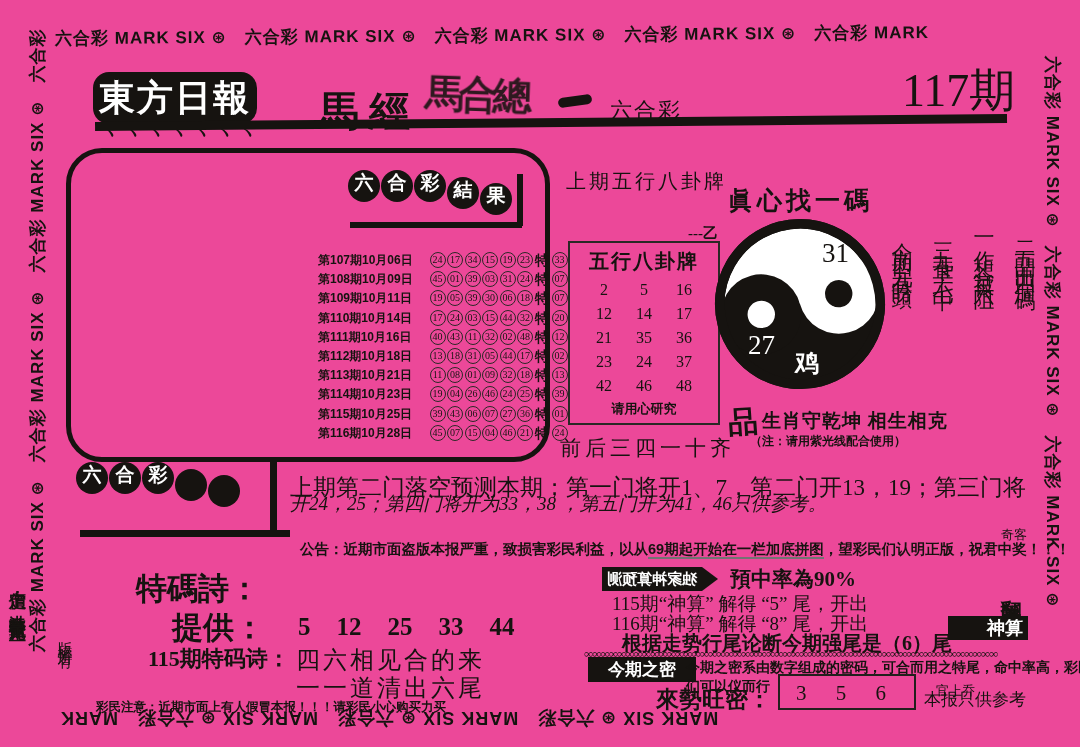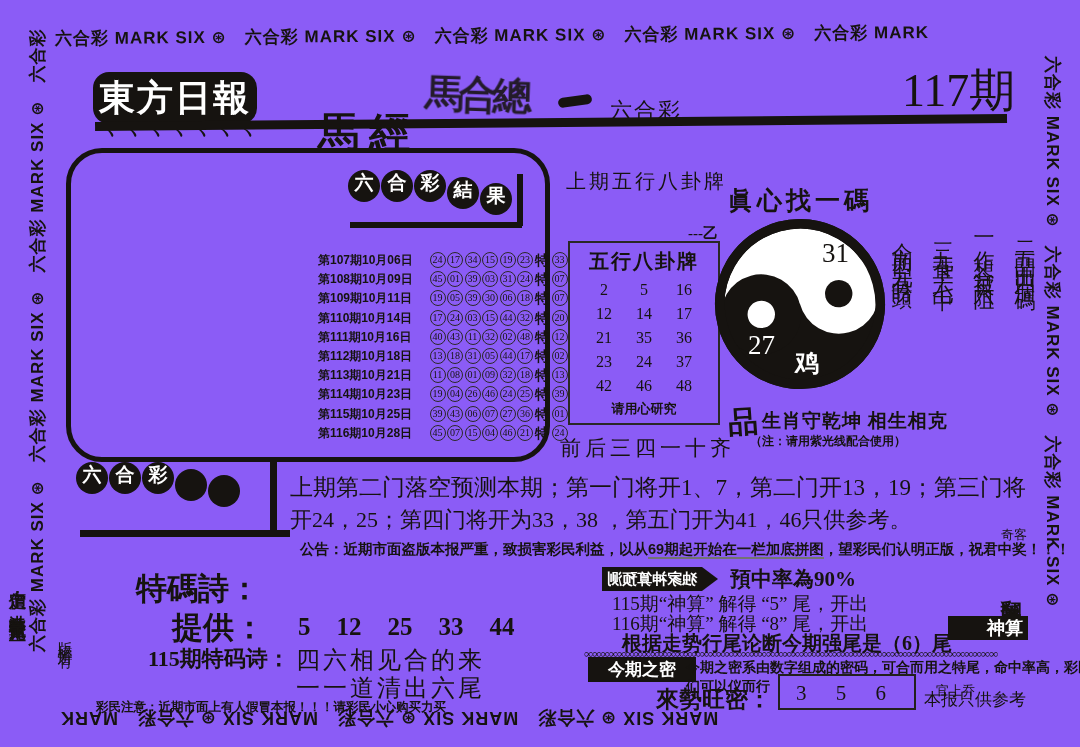--- a/index.html
+++ b/index.html
@@ -1,16 +1,16 @@
 <!DOCTYPE html>
 <html><head>
 <meta charset="utf-8">
 <style>
   html,body{margin:0;padding:0;background:#e8e6e0;}
-  #canvas{position:relative;width:1080px;height:747px;background:#8b5cf6;overflow:hidden;
+  #canvas{position:relative;width:1080px;height:747px;background:#ec4899;overflow:hidden;
           font-family:"Liberation Serif","DejaVu Serif",serif;color:#161310;}
   .abs{position:absolute;}
   .b{font-weight:bold;}
   .sans{font-family:"Liberation Sans","DejaVu Sans",sans-serif;}
   .nowrap{white-space:nowrap;}
   .strip{white-space:nowrap;font:bold 17px "Liberation Sans","DejaVu Sans",sans-serif;letter-spacing:1px;color:#161310;}
   .vert{writing-mode:vertical-rl;text-orientation:upright;}
   .rule{background:#161310;}
   
   #resultsBox{border:5px solid #161310;border-radius:36px;}
@@ -51,21 +51,21 @@
   <div class="abs strip" style="left:60px;top:706px;font-size:18px;transform:rotate(180deg);">MARK SIX ⊛ 六合彩　MARK SIX ⊛ 六合彩　MARK SIX ⊛ 六合彩　MARK</div>
 
   <div class="abs vert b" style="left:6px;top:578px;font-size:17px;letter-spacing:2px;">定價：港幣壹拾伍元正</div>
   <div class="abs vert" style="left:55px;top:630px;font-size:15px;letter-spacing:4px;">版權所有</div>
   <div class="abs vert b" style="left:997px;top:583px;font-size:21px;letter-spacing:3px;">翻版必究</div>
   <div class="abs" style="left:1001px;top:526px;font-size:13px;">奇客</div>
 
   <div class="abs sans" style="left:93px;top:72px;width:164px;height:52px;background:#161310;border-radius:16px;
        color:#fff;font-weight:bold;font-size:36px;line-height:52px;text-align:center;letter-spacing:2px;">東方日報</div>
   <div class="abs b" style="left:102px;top:124px;font-size:15px;letter-spacing:8px;">ヽヽヽヽヽヽヽ</div>
-  <div class="abs b" style="left:318px;top:84px;font-size:41px;letter-spacing:10px;margin-top:21px;">馬經</div>
+  <div class="abs b" style="left:318px;top:84px;font-size:41px;letter-spacing:10px;">馬經</div>
   <div class="abs b" style="left:425px;top:68px;font-size:39px;letter-spacing:-5px;filter:blur(0.7px);
        transform:rotate(2deg);opacity:.88;">馬合總</div>
   <div class="abs rule" style="left:558px;top:96px;width:34px;height:10px;border-radius:5px;transform:rotate(-8deg);"></div>
   <div class="abs" style="left:610px;top:96px;font-size:22px;letter-spacing:2px;">六合彩</div>
   <div class="abs" style="left:886px;top:60px;font-size:46px;margin-left:16px;">117期</div>
   <div class="abs rule" style="left:95px;top:122px;width:912px;height:9px;transform:rotate(-0.5deg);transform-origin:0 0;"></div>
 
   <div id="resultsBox" class="abs" style="left:66px;top:148px;width:474px;height:304px;"></div>
   <div class="abs circles" style="left:348px;top:170px;">
       <span class="lc">六</span>
@@ -253,21 +253,21 @@
   <div class="abs circles" style="left:76px;top:462px;">
       <span class="lc">六</span>
       <span class="lc">合</span>
       <span class="lc">彩</span>
       <span class="lc smudge"></span>
       <span class="lc smudge"></span>
     </div>
   <div class="abs rule" style="left:80px;top:530px;width:210px;height:7px;"></div>
   <div class="abs rule" style="left:270px;top:462px;width:7px;height:75px;"></div>
   <div class="abs nowrap" style="left:290px;top:472px;font-size:23px;">上期第二门落空预测本期；第一门将开1、7，第二门开13，19；第三门将</div>
-  <div class="abs nowrap" style="left:290px;top:505px;font-size:22px;">开24，25；第四门将开为33，38 ，第五门开为41，46只供参考。</div>
+  <div class="abs nowrap" style="left:290px;top:491px;font-size:19px;font-style:italic;">开24，25；第四门将开为33，38 ，第五门开为41，46只供参考。</div>
   <div class="abs nowrap sans b" style="left:300px;top:540px;font-size:14.5px;"><span>公告：近期市面盗版本报严重，致损害彩民利益，以从</span><span class="underl">69期起开始在一栏加底拼图</span><span>，望彩民们认明正版，祝君中奖！！！</span></div>
 
   <div class="abs b" style="left:136px;top:568px;font-size:31px;">特碼詩：</div>
   <div class="abs b" style="left:172px;top:607px;font-size:31px;">提供：</div>
   <div class="abs" style="left:298px;top:613px;display:flex;">
       <span class="pv">5</span>
       <span class="pv">12</span>
       <span class="pv">25</span>
       <span class="pv">33</span>
       <span class="pv">44</span>

